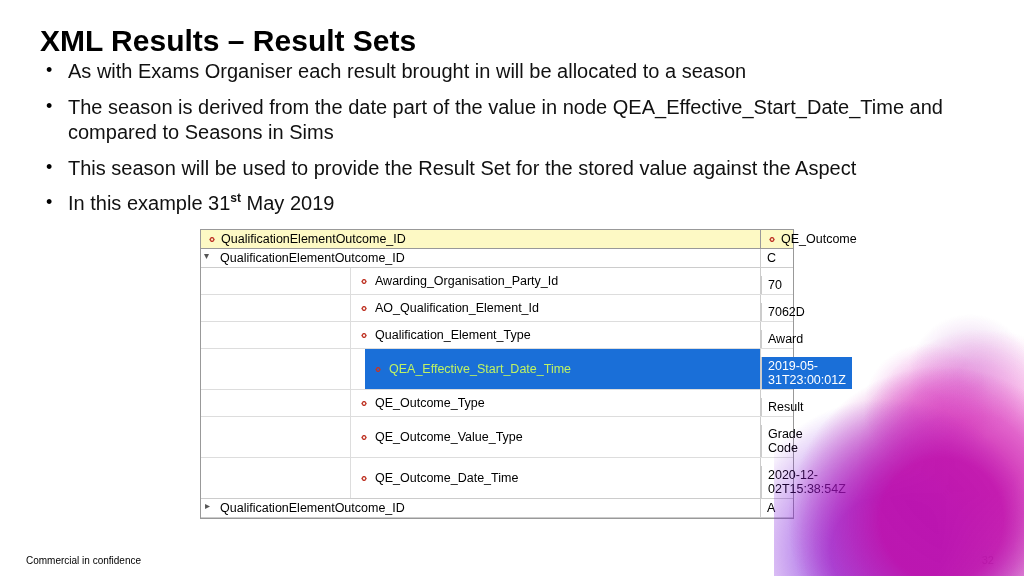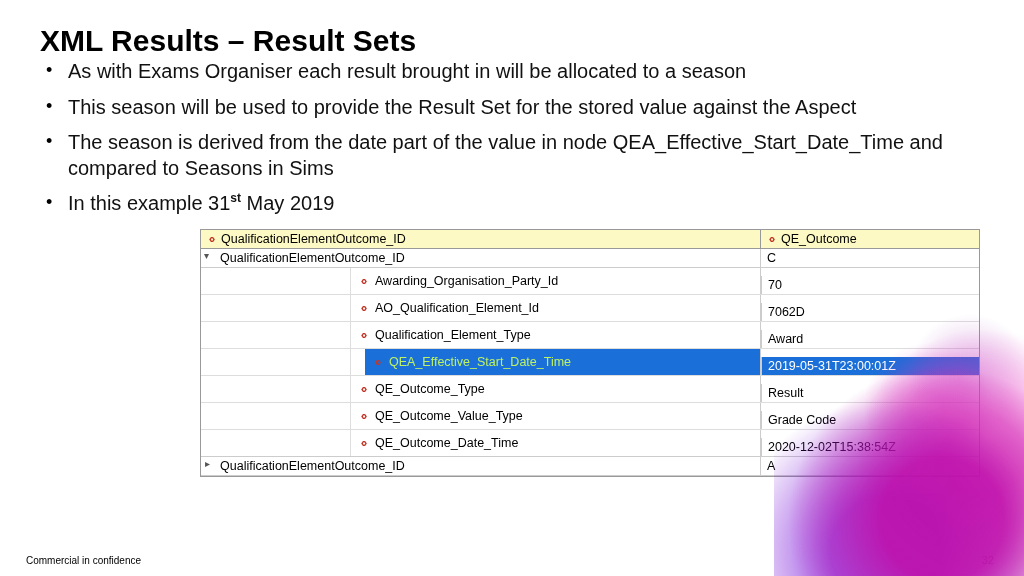--- a/index.html
+++ b/index.html
@@ -23,21 +23,21 @@
   }
   ul.bullets li::before {
     content: "•"; position: absolute; left: 0; top: 0;
     font-size: 18px; color: #000;
   }
   sup { font-size: 0.6em; vertical-align: super; font-weight: bold; }
 
   
   .grid {
     margin: 12px 0 0 160px;
-    width: 780px;
+    width: 594px;
     border: 1px solid #999;
     font-family: "Segoe UI", Tahoma, sans-serif;
     font-size: 12.5px;
     background: #fff;
   }
   .grid .hdr {
     display: flex; background: #fdf9c4;
     border-bottom: 1px solid #999;
   }
   .grid .hdr .c1 { flex: 0 0 560px; padding: 2px 4px; border-right: 1px solid #999; display:flex; align-items:center; gap:4px;}
@@ -84,22 +84,22 @@
     filter: saturate(1.2);
   }
 </style>
 </head>
 <body>
 
 <div class="slide">
   <h1 class="title">XML Results – Result Sets</h1>
   <ul class="bullets">
     <li>As with Exams Organiser each result brought in will be allocated to a season</li>
+    <li>The season is derived from the date part of the value in node QEA_Effective_Start_Date_Time and compared to Seasons in Sims</li>
     <li>This season will be used to provide the Result Set for the stored value against the Aspect</li>
-    <li>The season is derived from the date part of the value in node QEA_Effective_Start_Date_Time and compared to Seasons in Sims</li>
     <li id="bullet-last">In this example 31<sup>st</sup> May 2019</li>
   </ul>
 
   <div class="grid">
     <div class="hdr">
       <div class="c1">
         <span class="tag-ico"></span>
         <span>QualificationElementOutcome_ID</span>
       </div>
       <div class="c2">

